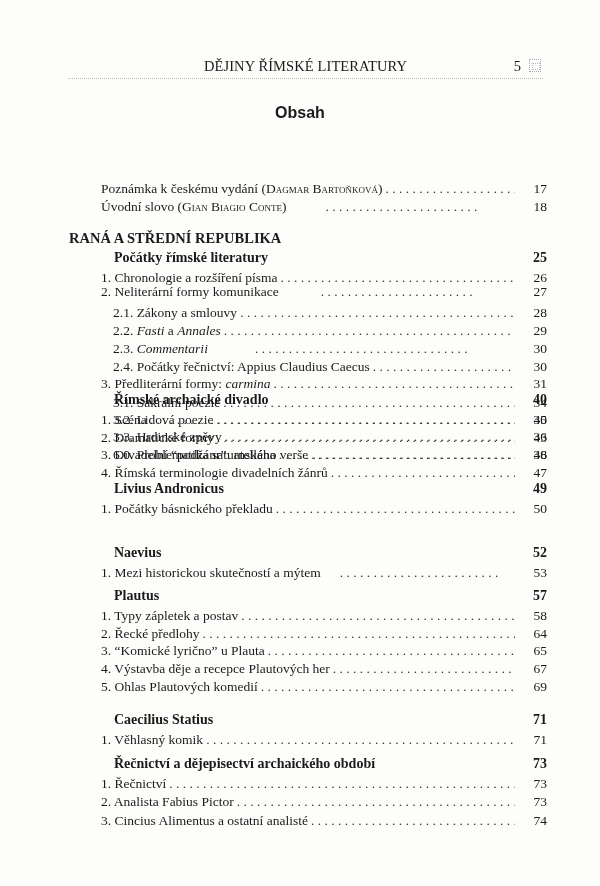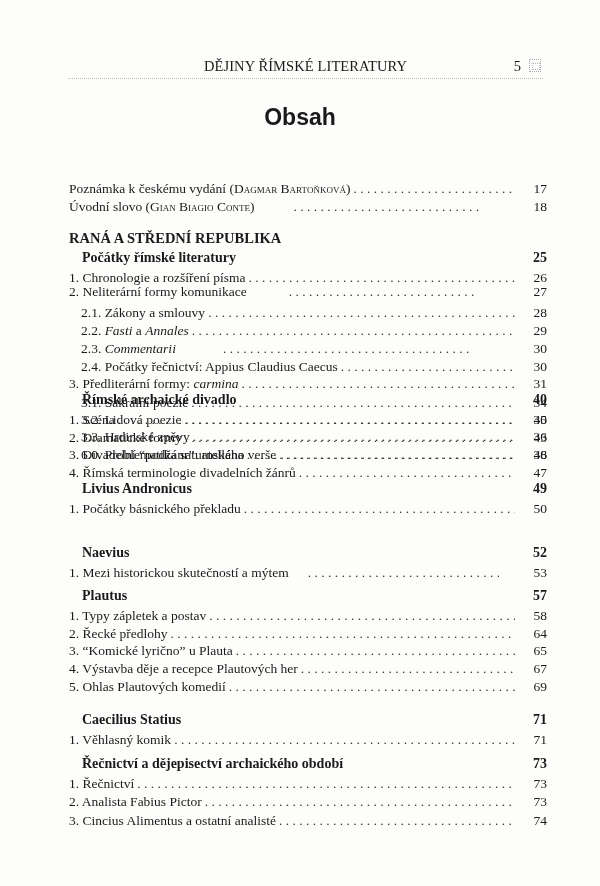--- a/index.html
+++ b/index.html
@@ -19,28 +19,28 @@
   .page-icon {
     position:absolute; right:2px; top:3px; width:12px; height:13px;
     border:1px dotted #aaa; box-sizing:border-box;
   }
   .page-icon::after {
     content:""; position:absolute; left:2px; top:3px; width:6px; height:5px;
     border:1px dotted #bbb;
   }
   .title {
     position:absolute; left:0; right:0; top:104px; text-align:center;
-    font-family:"Liberation Sans", sans-serif; font-weight:bold; font-size:23px;
+    font-family:"Liberation Sans", sans-serif; font-weight:bold; font-size:16px;
   }
   .toc { position:absolute; left:69px; width:478px; }
   .row {
     position:absolute; left:0; width:478px; height:18px; display:flex;
     align-items:baseline; font-size:13.5px; white-space:nowrap;
   }
-  .row .label { flex:0 0 auto; }
+  .row .label { flex:0 0 auto;margin-left:32px; }
   .row .dots {
     flex:1 1 auto; overflow:hidden; margin:0 4px 0 3px; letter-spacing:3.2px; color:#333;
   }
   .row .dots::before {
     content:". . . . . . . . . . . . . . . . . . . . . . . . . . . . . . . . . . . . . . . . . . . . . . . . . . . . . . . . . . . . . . . . . . . . . . . . . . . . . . . . . . . . . . . . . . . . . . . . . . . . .";
     letter-spacing:0;
   }
   .row .pg { flex:0 0 28px; text-align:right; }
   .row.front .label { }
   .row.sub .label { padding-left:12px; }

